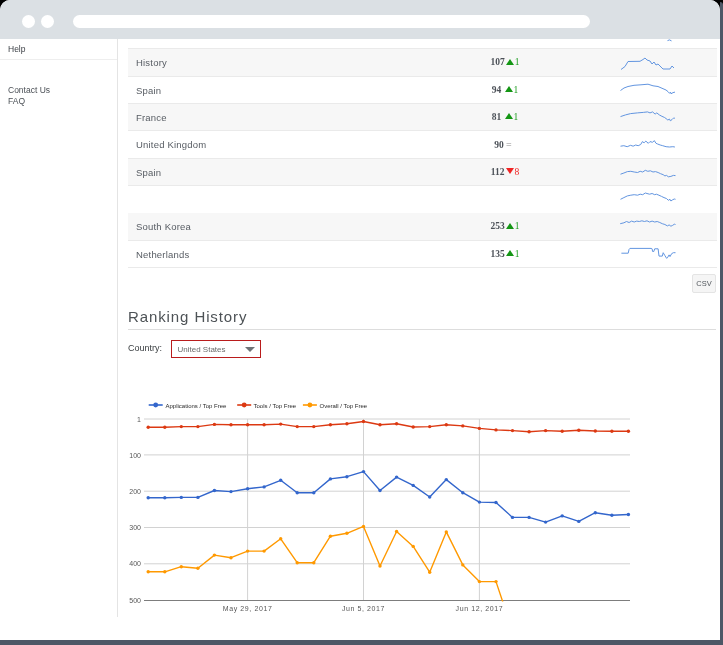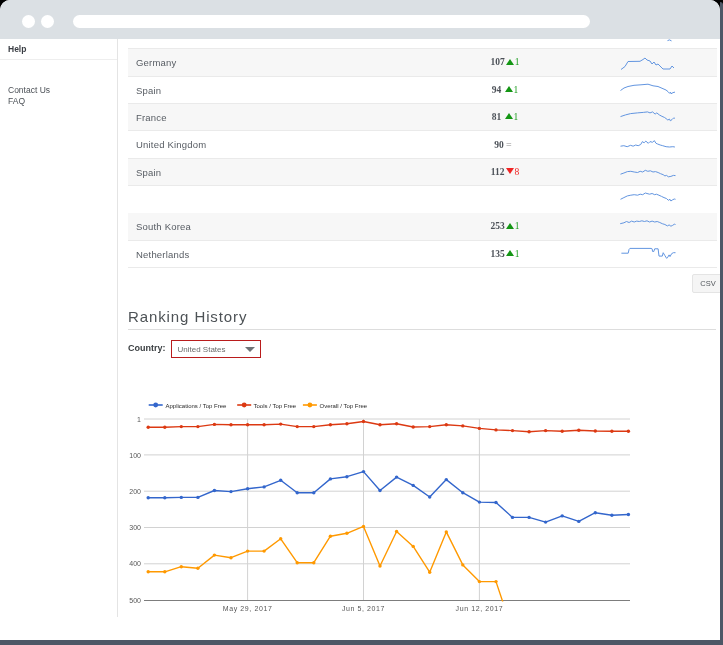--- a/index.html
+++ b/index.html
@@ -21,26 +21,26 @@
   .cname{position:absolute;left:8px;top:50%;transform:translateY(-50%);font-size:9.5px;letter-spacing:0.2px;color:#575c63;}
   .nums{position:absolute;left:327px;width:100px;top:50%;transform:translateY(-50%);
         text-align:center;font-size:9.5px;font-weight:bold;color:#4c5158;white-space:nowrap;font-family:Liberation Serif, serif;}
   .tri-up{display:inline-block;width:0;height:0;border-left:4px solid transparent;
           border-right:4px solid transparent;border-bottom:6.5px solid #149614;margin:0 0 0.5px 1px;}
   .tri-dn{display:inline-block;width:0;height:0;border-left:4px solid transparent;
           border-right:4px solid transparent;border-top:6.5px solid #f02424;margin:0 0 0.5px 1px;}
   .dg{color:#1c9c20;font-weight:normal;font-size:9.5px;}
   .dr{color:#f02424;font-weight:normal;font-size:9.5px;}
   .eq{color:#8d8d8d;font-weight:normal;font-size:10px;}
-  .csv{position:absolute;left:692px;top:274px;width:32px;height:19px;background:#f5f5f5;
+  .csv{position:absolute;left:692px;top:274px;width:24px;height:19px;background:#f5f5f5;
        border:1px solid #e4e4e4;border-radius:2px;font-size:7.5px;color:#52575c;
        text-align:center;line-height:17px;font-weight:normal;}
   .rh{position:absolute;left:128px;top:308px;font-size:15px;letter-spacing:0.9px;color:#4d5256;}
   .rh-line{position:absolute;left:128px;top:329px;width:588px;height:1px;background:#ddd;}
-  .country{position:absolute;left:128px;top:343px;font-size:9px;font-weight:bold;color:#3c4043;}
+  .country{position:absolute;left:128px;top:343px;font-size:9px;font-weight:normal;color:#3c4043;}
   .select{position:absolute;left:171px;top:339.5px;width:90px;height:18px;border:1px solid #b91c1c;
           background:#fff;font-size:8px;color:#6a6a6a;}
   .select .txt{position:absolute;left:5.5px;top:4.5px;}
   .select .arr{position:absolute;right:0;top:0;width:19px;height:16px;}
   .select .arr:after{content:"";position:absolute;left:4px;top:6px;width:0;height:0;
                border-left:5px solid transparent;border-right:5px solid transparent;
                border-top:5px solid #6f7377;}
   svg{position:absolute;left:0;top:0;}
   svg text{font-family:"Liberation Sans",sans-serif;}
 </style>
@@ -49,30 +49,30 @@
 <div class="stage">
   <div class="bottombar"></div>
   <div class="rightbar"></div>
   <div class="window">
     <div class="chrome">
       <span class="dot" style="left:22px;"></span>
       <span class="dot" style="left:41px;"></span>
       <div class="urlbar"></div>
     </div>
 
-    <div class="side-item" style="top:44px;font-weight:bold;color:#3a3e44;">Help</div>
+    <div class="side-item" style="top:44px;font-weight:normal;color:#3a3e44;">Help</div>
     <div class="help-line"></div>
     <div class="side-item" style="top:64px;margin-top:32px;">FAQ</div>
     <div class="side-item" style="top:85px;">Contact Us</div>
     <div class="sidebar-border"></div>
 
     <div class="row" style="top:41px;height:8px;"></div>
 
     <div class="row g" style="top:49px;height:27.5px;">
-        <span class="cname">Germany</span>
+        <span class="cname">History</span>
       <span class="nums">107<span class="tri-up"></span><span class="dg"> 1</span></span>
       </div>
     <div class="row" style="top:76.5px;height:27px;">
         <span class="cname">Spain</span>
       <span class="nums">94 <span class="tri-up"></span><span class="dg"> 1</span></span>
       </div>
     <div class="row g" style="top:103.5px;height:27.5px;">
         <span class="cname">France</span>
       <span class="nums">81 <span class="tri-up"></span><span class="dg"> 1</span></span>
       </div>

